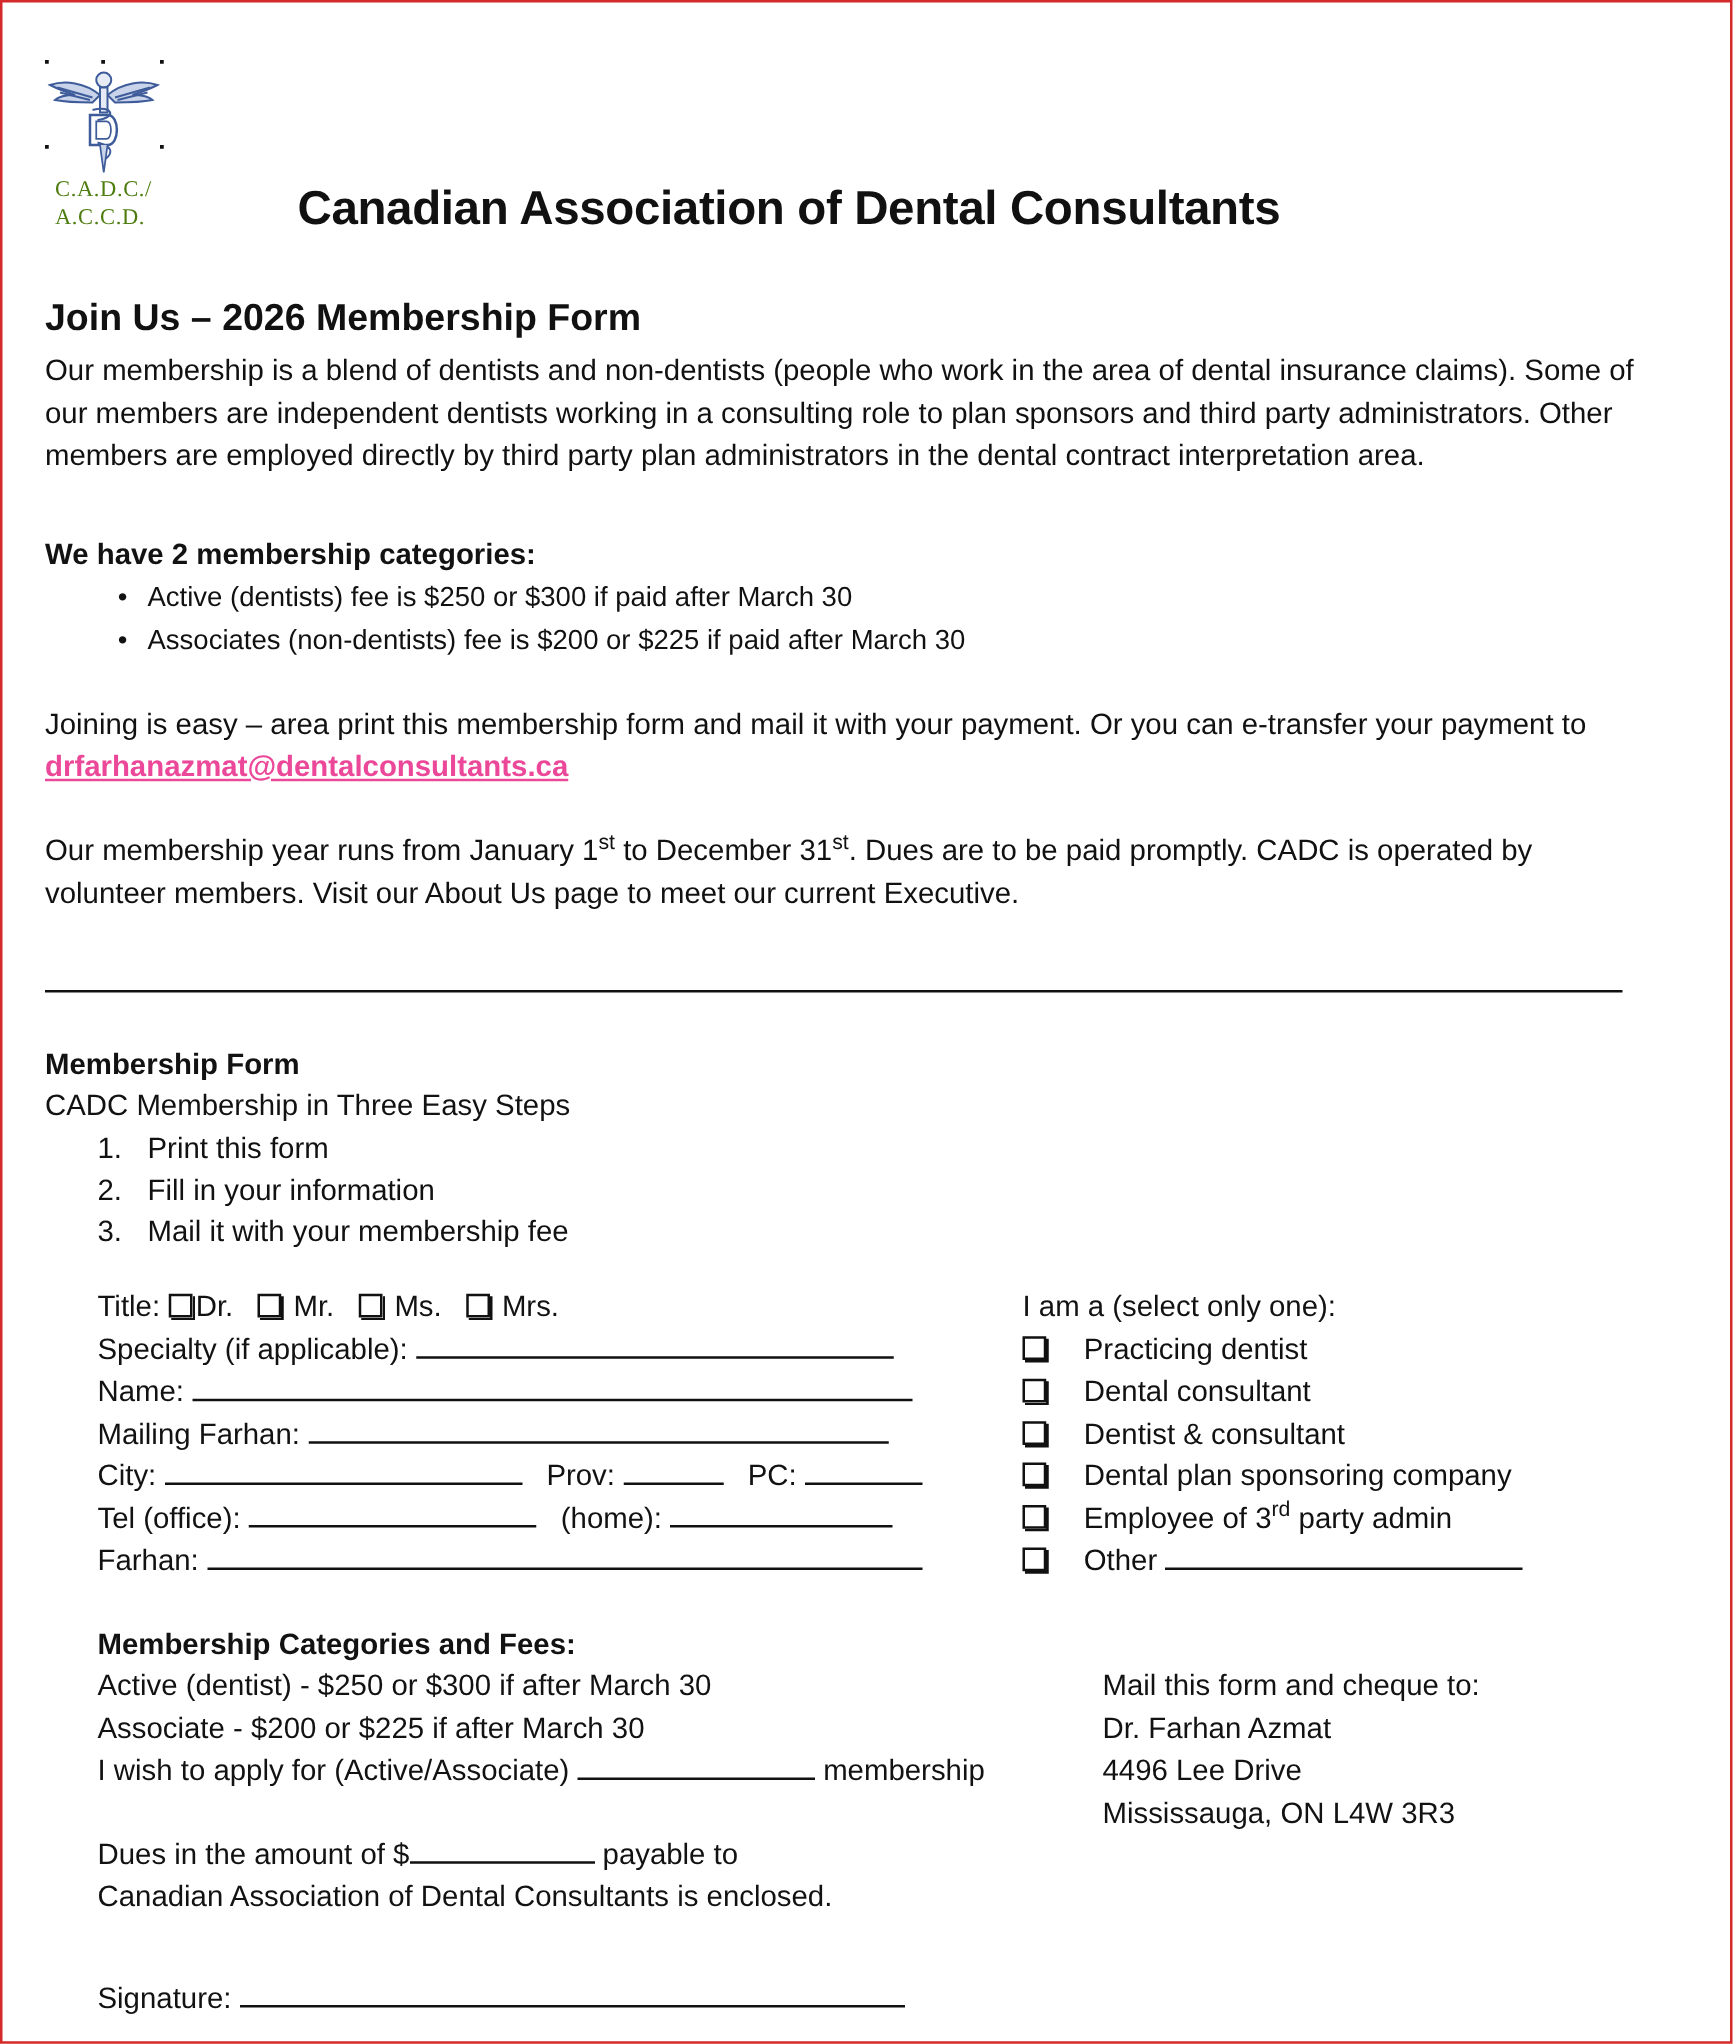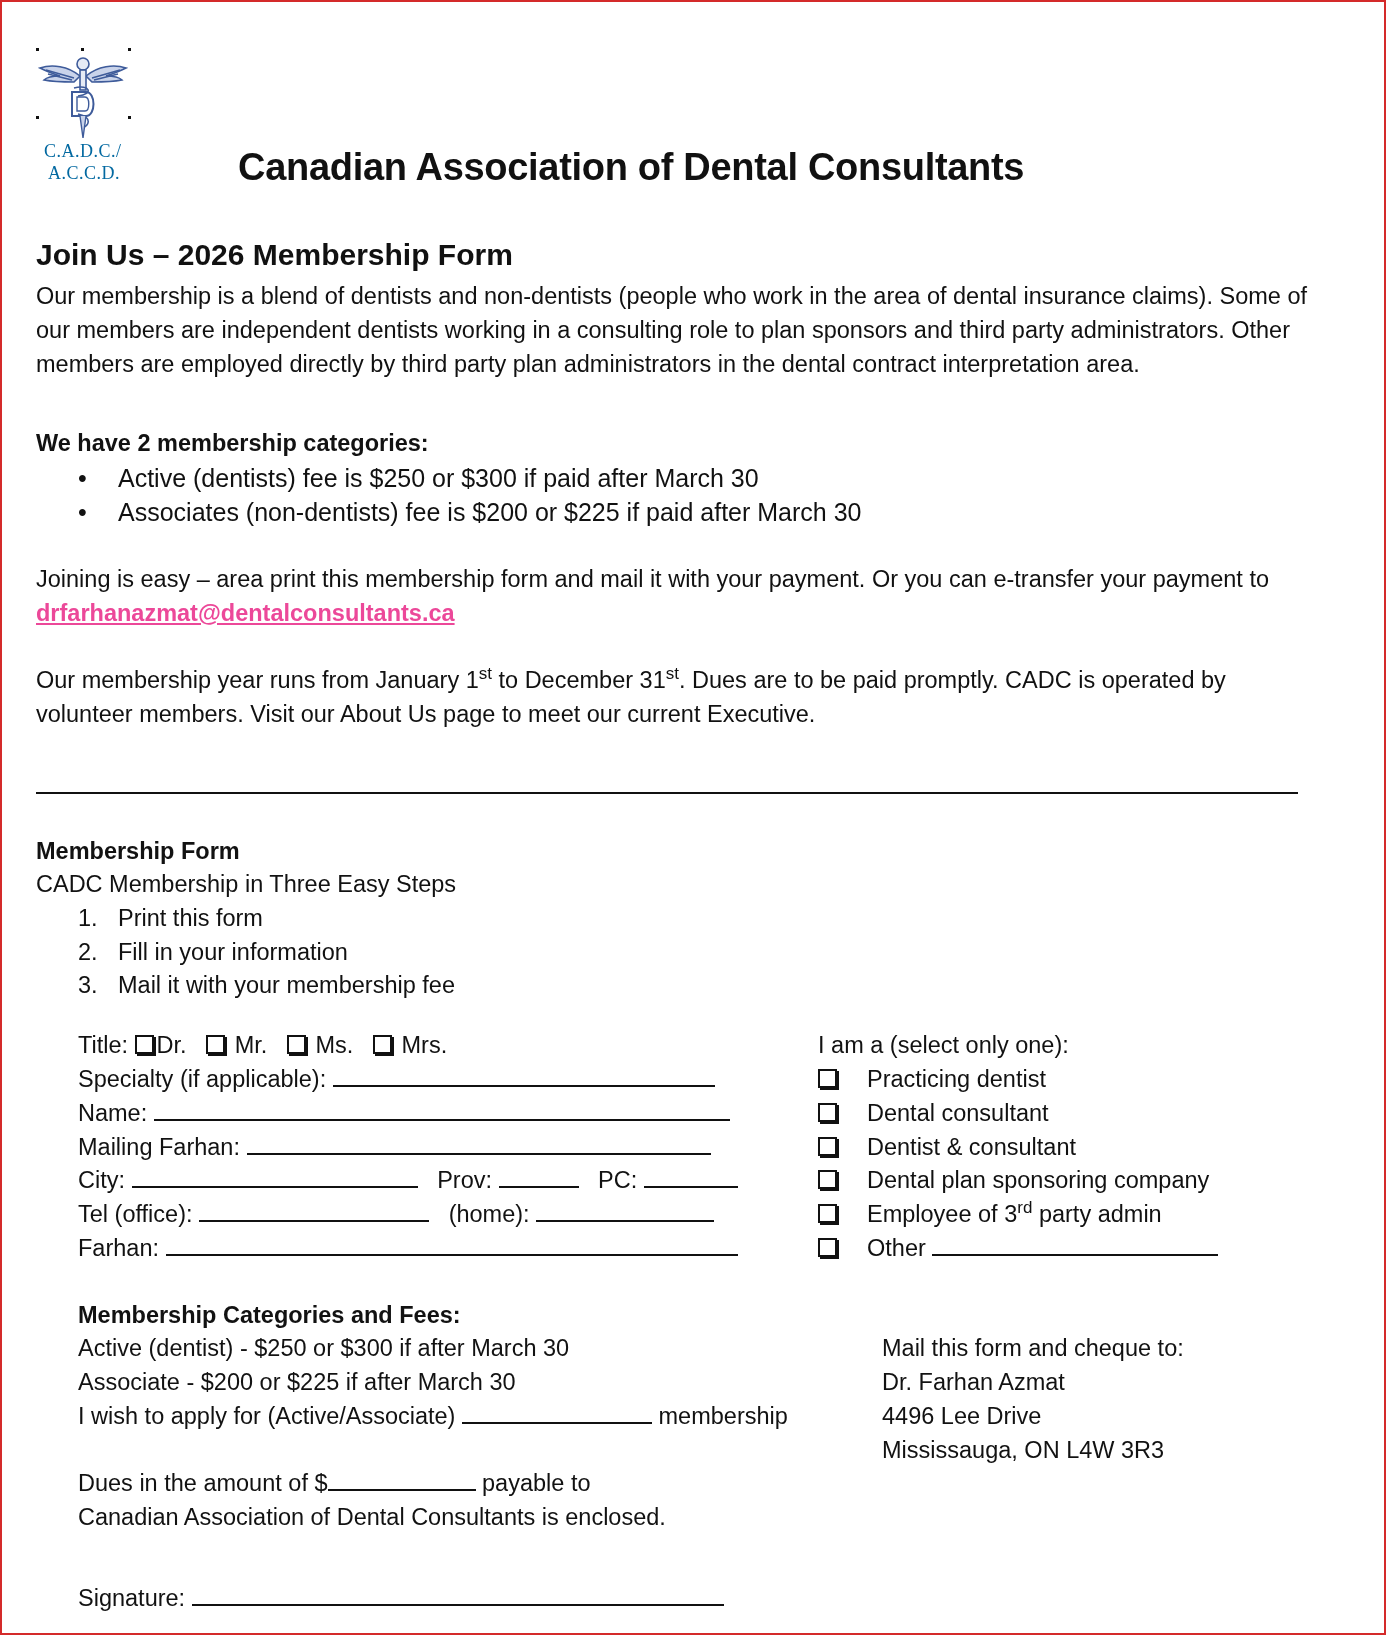--- a/index.html
+++ b/index.html
@@ -11,26 +11,26 @@
   .frame {
     position: absolute; left: 0; top: 0; width: 1382px; height: 1631px;
     border: 2px solid #d42a2a; box-sizing: content-box;
   }
   .abs { position: absolute; white-space: nowrap; }
   .txt { font-size: 23.5px; line-height: 34px; color: #121212; }
   .bold { font-weight: bold; }
   
   .logo { position: absolute; left: 36px; top: 48px; width: 100px; height: 140px; }
   .handle { position: absolute; width: 3px; height: 3px; background: #111; }
-  .logo-text { position: absolute; left: 8px; top: 92px; font-family: "Liberation Serif", serif; font-size: 18px; line-height: 22px; color: #0369a1; text-align: right; width: 76px; letter-spacing: 0.5px; }
+  .logo-text { position: absolute; left: 8px; top: 92px; font-family: "Liberation Serif", serif; font-size: 18px; line-height: 22px; color: #4d7c0f; text-align: left; width: 76px; letter-spacing: 0.5px; }
   .title { left: 238px; top: 146px; font-size: 38px; font-weight: bold; letter-spacing: -0.3px; }
   .h2 { left: 36px; top: 238px; font-size: 30px; font-weight: bold; }
   .para { left: 36px; width: 1290px; white-space: normal; font-size: 23.5px; line-height: 34px; }
   .link { color: #ec4899; text-decoration: underline; font-weight: bold; }
-  .bullet-row { position: absolute; left: 78px; font-size: 25px; line-height: 34px; white-space: nowrap; }
+  .bullet-row { position: absolute; left: 78px; font-size: 22px; line-height: 34px; white-space: nowrap; text-align: center; }
   .bullet-row .dot { display: inline-block; width: 40px; }
   .num-row { position: absolute; left: 78px; font-size: 23.5px; line-height: 34px; white-space: nowrap; }
   .num-row .n { display: inline-block; width 40px; min-width: 40px; }
   .hr { position: absolute; left: 36px; top: 792px; width: 1262px; height: 0; border-top: 2px solid #111; }
   .blank { display: inline-block; border-bottom: 2px solid #111; height: 22px; vertical-align: baseline; }
   .cb { display: inline-block; width: 15px; height: 15px; border: 2px solid #111; box-shadow: 2px 2px 0 #111; margin-right: 3px; vertical-align: -1px; }
   .cb-row { position: absolute; left: 818px; font-size: 23.5px; line-height: 34px; white-space: nowrap; }
   .cb-row .cb { margin-right: 30px; }
   sup { font-size: 17px; line-height: 0; vertical-align: super; }
 </style>

